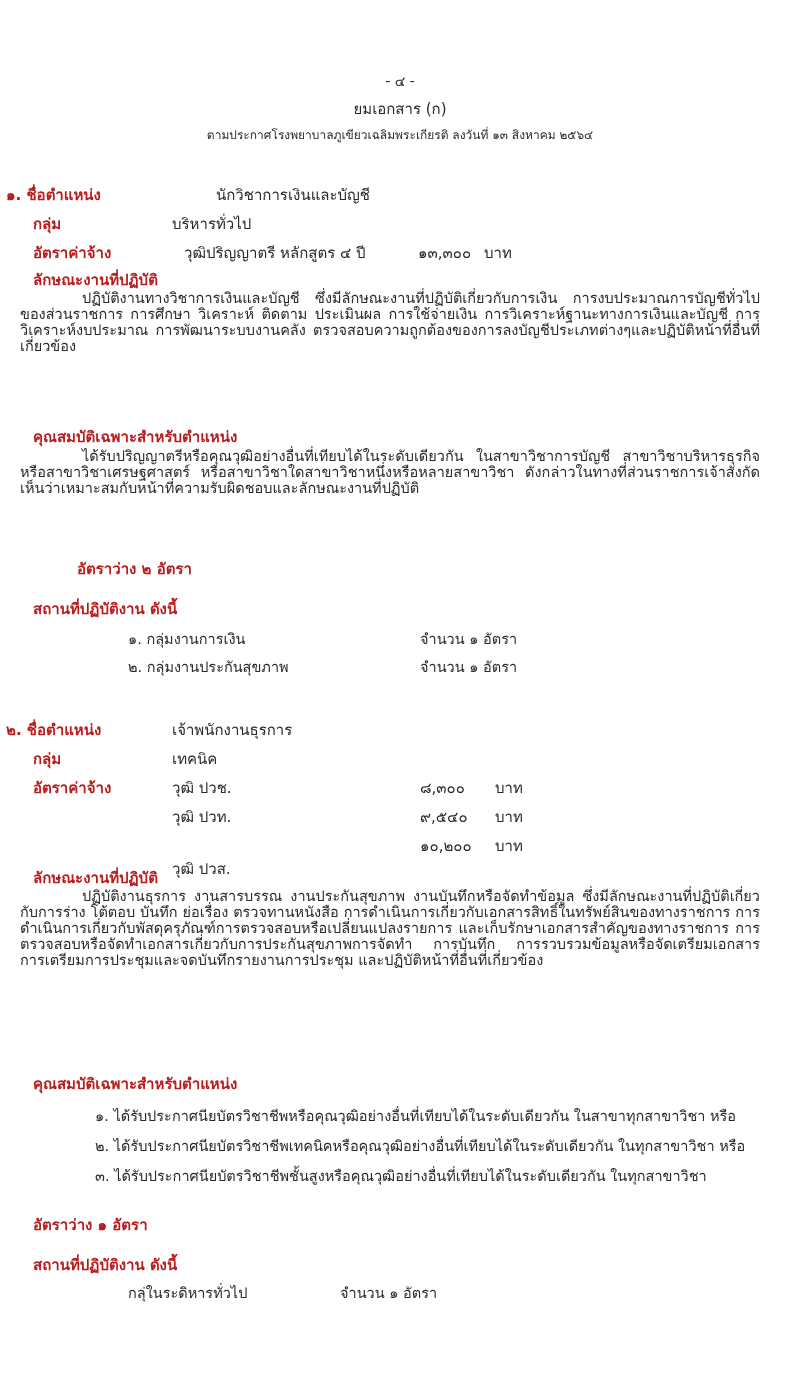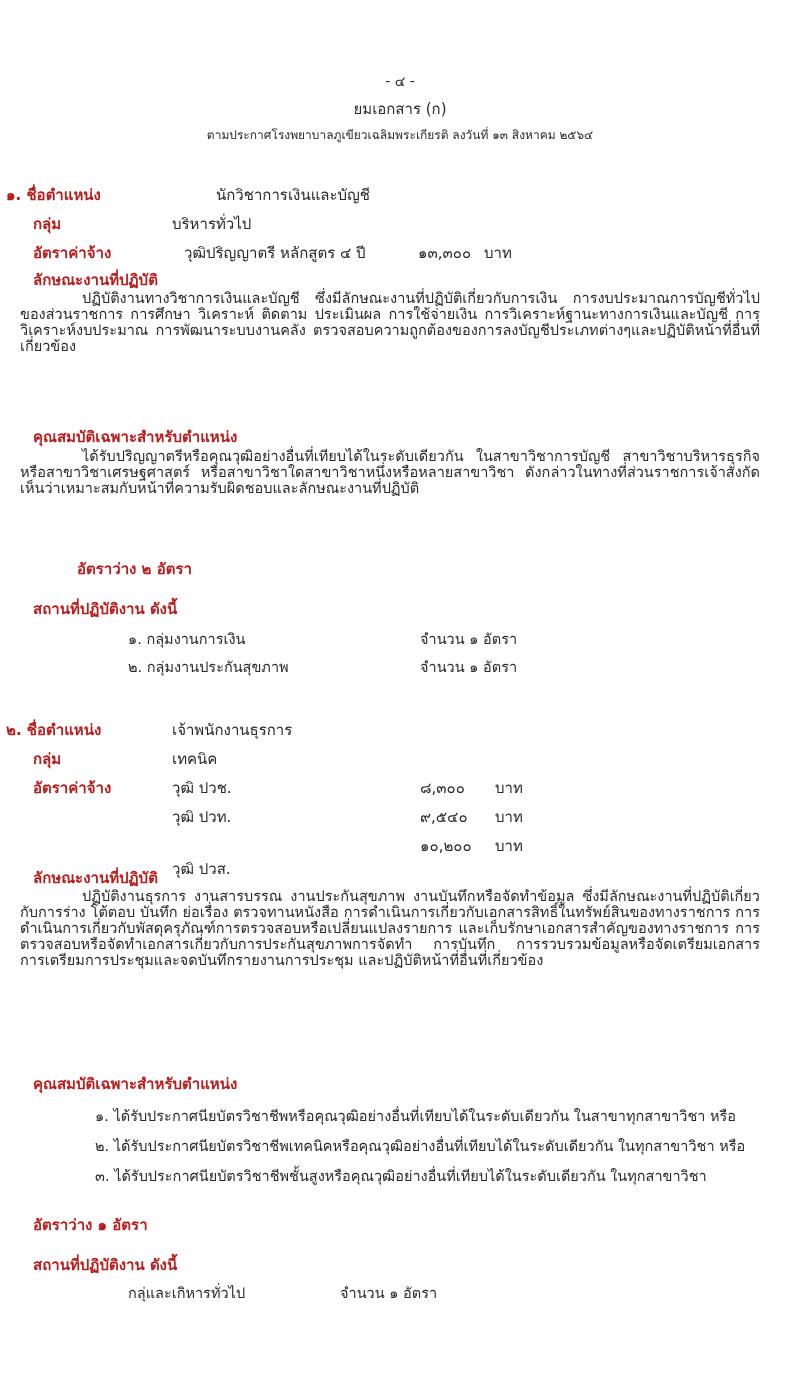--- a/index.html
+++ b/index.html
@@ -73,15 +73,15 @@
   <div class="para" style="top:888px;"><span class="indent"></span><span>ปฏิบัติงานธุรการ งานสารบรรณ งานประกันสุขภาพ งานบันทึกหรือจัดทำข้อมูล ซึ่งมีลักษณะงานที่ปฏิบัติเกี่ยวกับการร่าง โต้ตอบ บันทึก ย่อเรื่อง ตรวจทานหนังสือ การดำเนินการเกี่ยวกับเอกสารสิทธิ์ในทรัพย์สินของทางราชการ การดำเนินการเกี่ยวกับพัสดุครุภัณฑ์การตรวจสอบหรือเปลี่ยนแปลงรายการ และเก็บรักษาเอกสารสำคัญของทางราชการ การตรวจสอบหรือจัดทำเอกสารเกี่ยวกับการประกันสุขภาพการจัดทำ การบันทึก การรวบรวมข้อมูลหรือจัดเตรียมเอกสาร การเตรียมการประชุมและจดบันทึกรายงานการประชุม และปฏิบัติหน้าที่อื่นที่เกี่ยวข้อง</span></div>
 
   <div class="abs bold" style="left:33px;top:1072px;">คุณสมบัติเฉพาะสำหรับตำแหน่ง</div>
   <div class="line" style="left:95px;top:1104px;">๑. ได้รับประกาศนียบัตรวิชาชีพหรือคุณวุฒิอย่างอื่นที่เทียบได้ในระดับเดียวกัน ในสาขาทุกสาขาวิชา หรือ</div>
   <div class="line" style="left:95px;top:1134px;">๒. ได้รับประกาศนียบัตรวิชาชีพเทคนิคหรือคุณวุฒิอย่างอื่นที่เทียบได้ในระดับเดียวกัน ในทุกสาขาวิชา หรือ</div>
   <div class="line" style="left:95px;top:1164px;">๓. ได้รับประกาศนียบัตรวิชาชีพชั้นสูงหรือคุณวุฒิอย่างอื่นที่เทียบได้ในระดับเดียวกัน ในทุกสาขาวิชา</div>
 
   <div class="abs bold" style="left:33px;top:1213px;text-align:center;">อัตราว่าง ๑ อัตรา</div>
   <div class="abs bold" style="left:33px;top:1253px;">สถานที่ปฏิบัติงาน ดังนี้</div>
 
-  <div class="line" style="left:128px;top:1281px;">กลุ่และเกิหารทั่วไป</div>
+  <div class="line" style="left:128px;top:1281px;">กลุ่ในระดิหารทั่วไป</div>
   <div class="line" style="left:340px;top:1281px;">จำนวน ๑ อัตรา</div>
 </div>
 
 </body></html>

